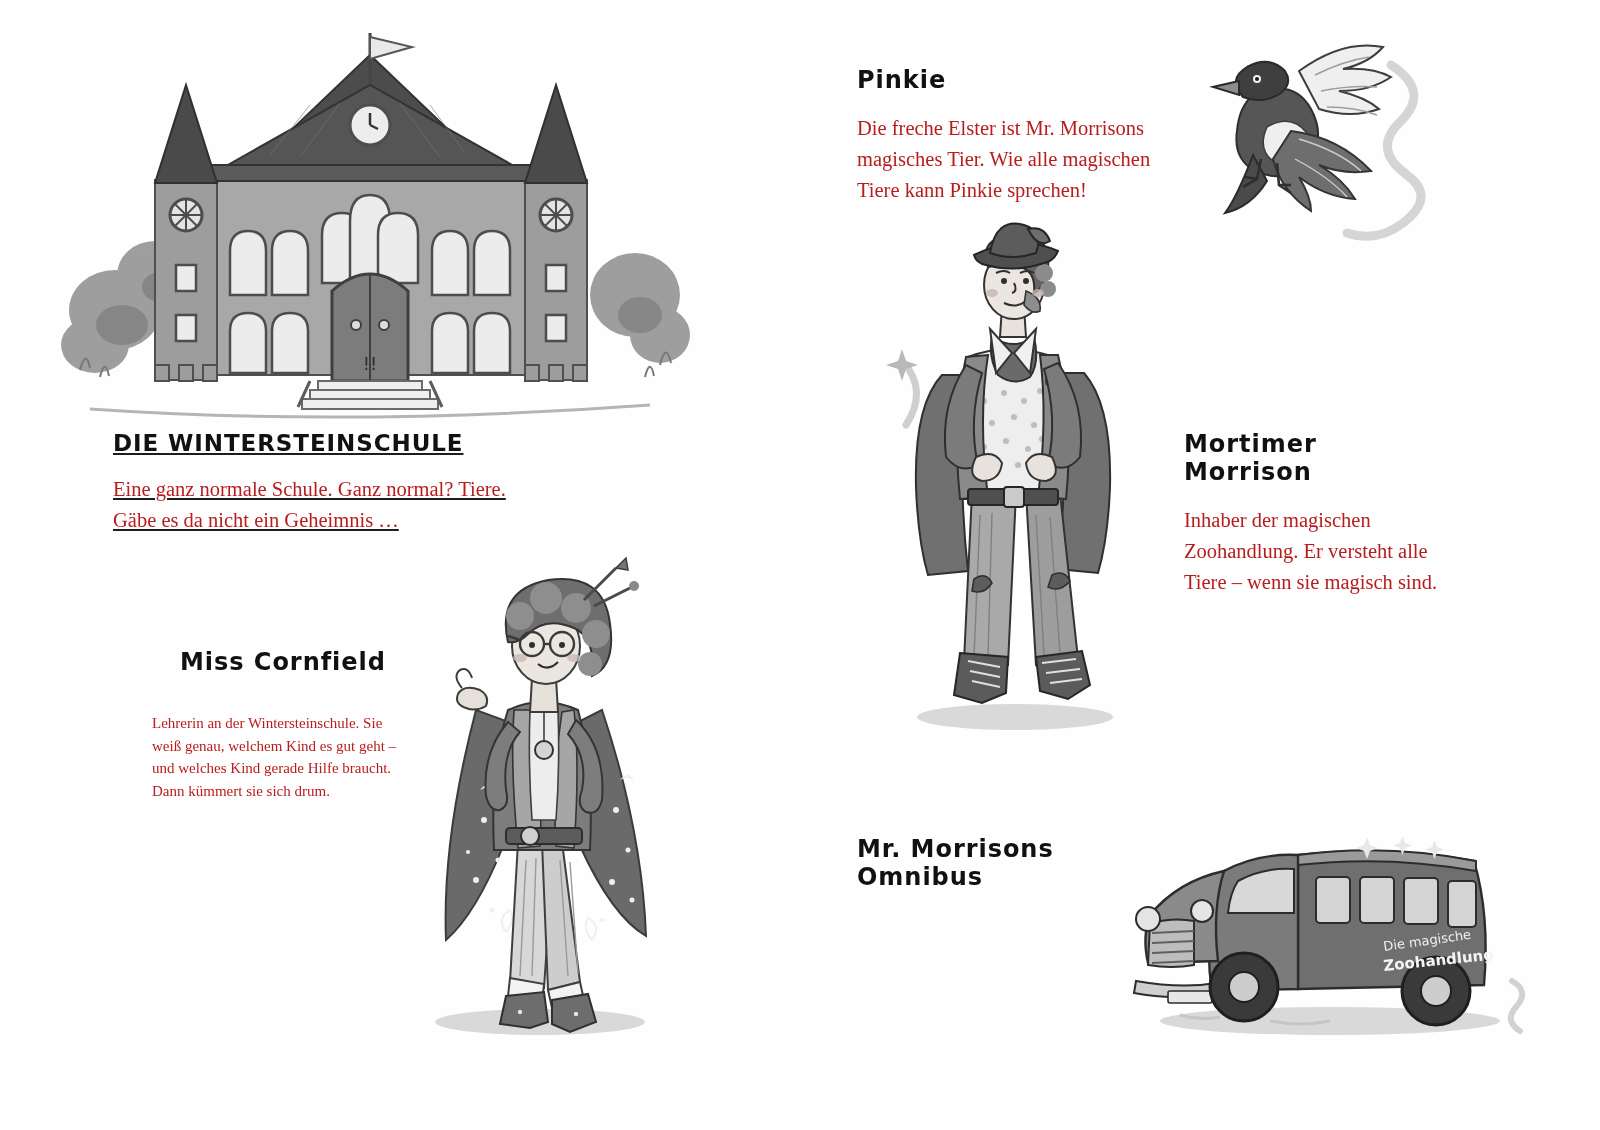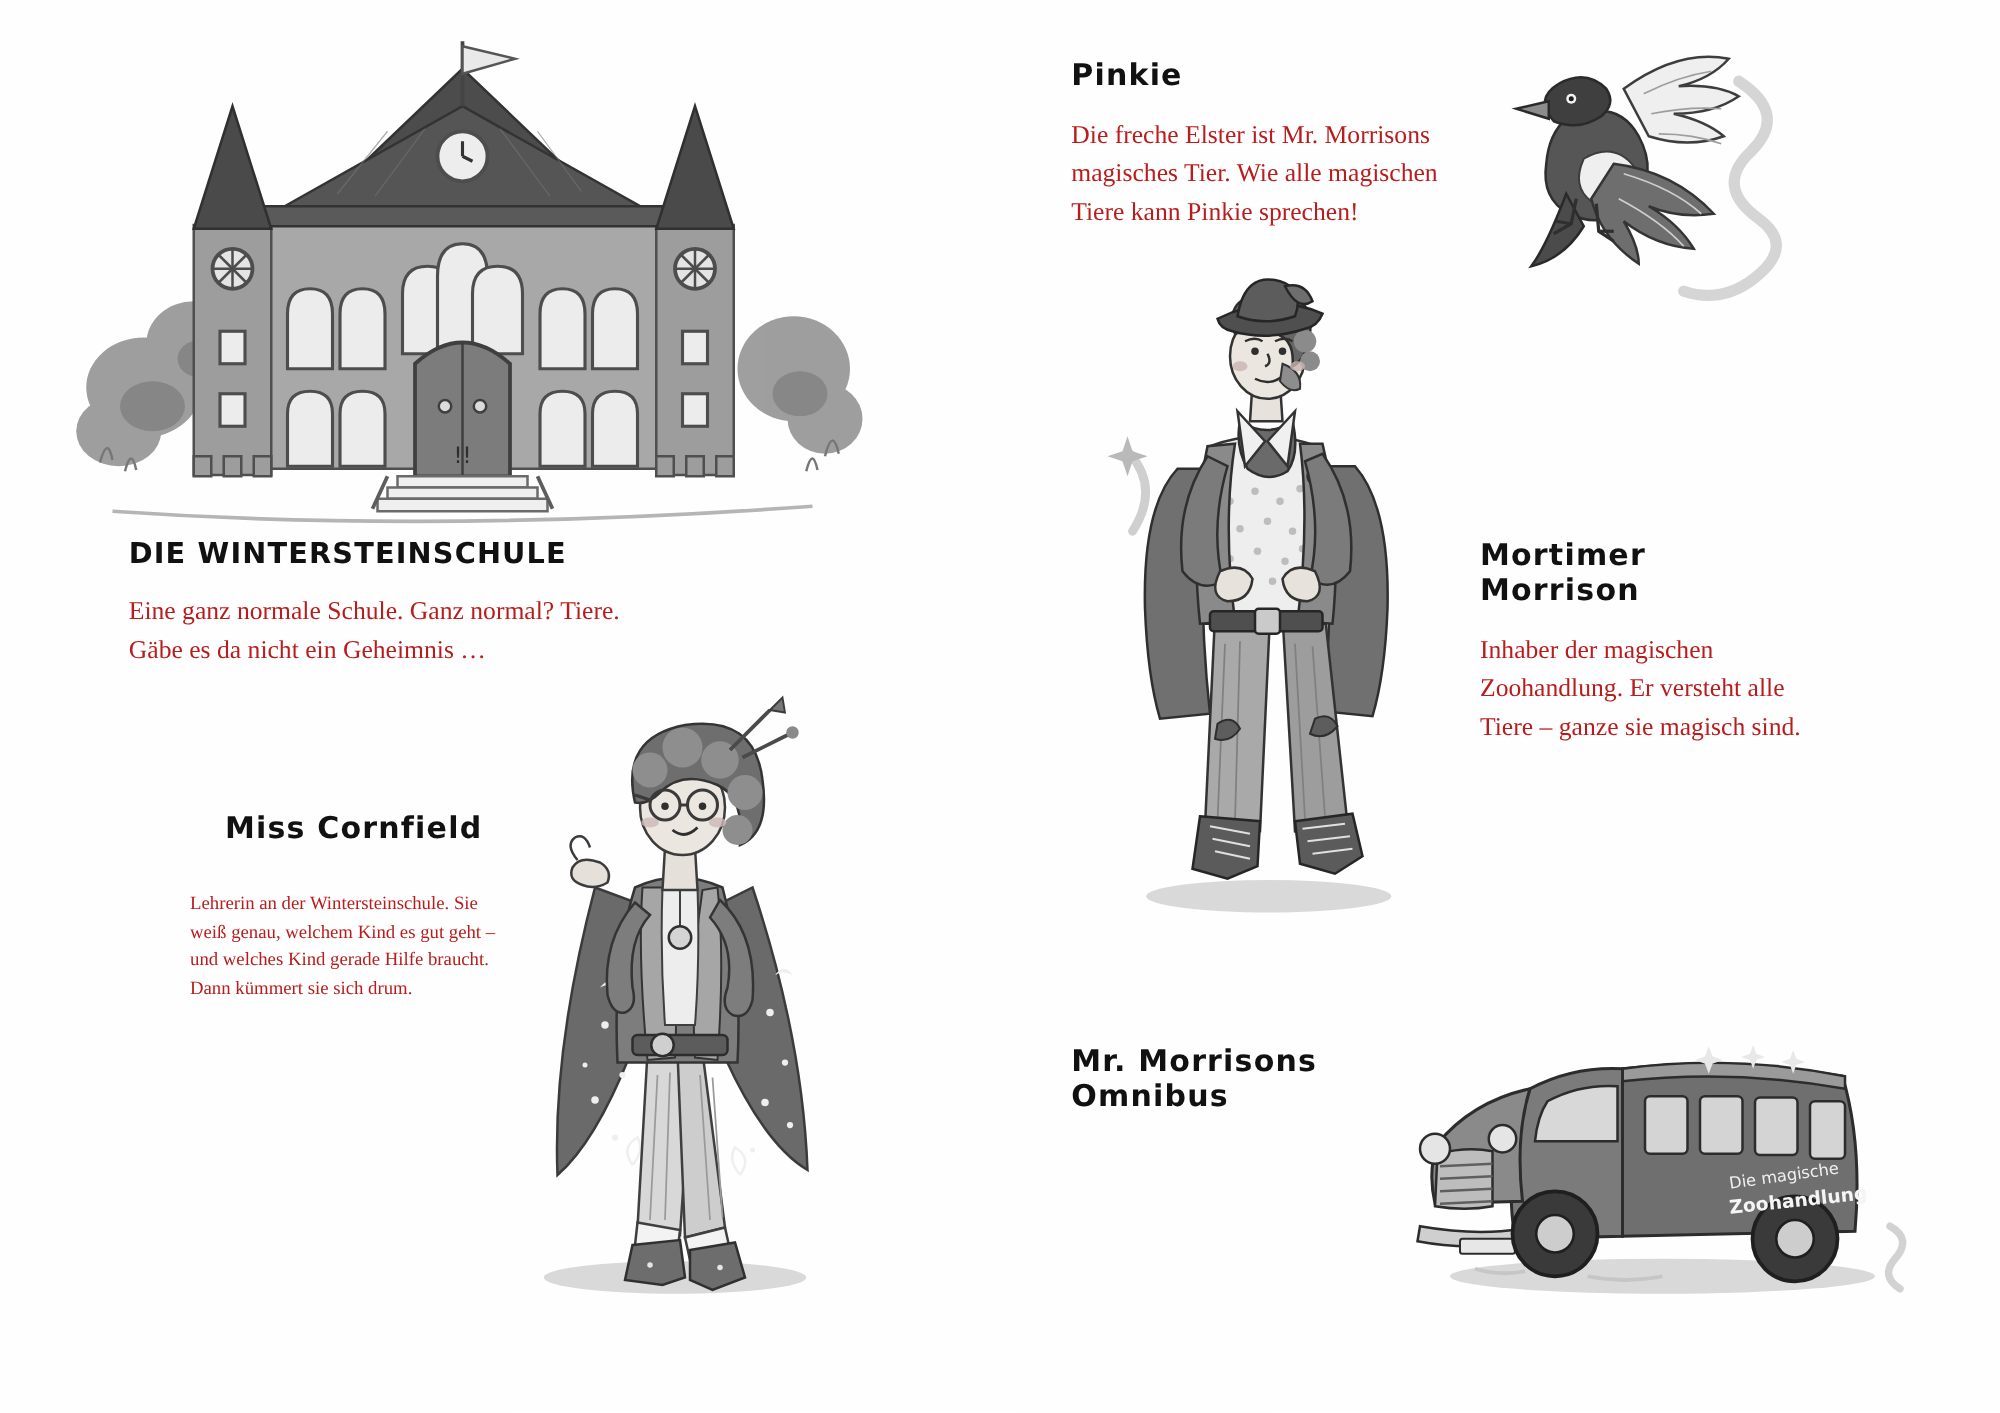--- a/index.html
+++ b/index.html
@@ -30,29 +30,29 @@
   }
   .entry-body {
     font-family: "Liberation Serif", serif;
     color: #b91c1c;
     line-height: 1.5;
   }
 
   
   .block { position: absolute; }
 
-  #block-school-text { left: 103px; top: 430px; width: 430px; }
+  #block-school-text { left: 113px; top: 430px; width: 430px; text-decoration: underline; }
   #block-school-text .entry-title { font-size: 23px; }
   #block-school-text .entry-body { font-size: 20.5px; margin-top: 18px; }
 
   #block-cornfield-text { left: 152px; top: 648px; width: 250px; }
   #block-cornfield-text .entry-title { font-size: 24px; margin-left: 28px; }
   #block-cornfield-text .entry-body { font-size: 15px; margin-top: 36px; }
 
-  #block-pinkie-text { left: 857px; top: 46px; width: 330px; }
+  #block-pinkie-text { left: 857px; top: 66px; width: 330px; }
   #block-pinkie-text .entry-title { font-size: 24px; }
   #block-pinkie-text .entry-body { font-size: 20.5px; margin-top: 19px; }
 
   #block-morrison-text { left: 1184px; top: 430px; width: 260px; }
   #block-morrison-text .entry-title { font-size: 24px; }
   #block-morrison-text .entry-body { font-size: 20.5px; margin-top: 19px; }
 
   #block-omnibus-text { left: 857px; top: 835px; width: 260px; }
   #block-omnibus-text .entry-title { font-size: 24px; }
   #block-omnibus-text .entry-body { font-size: 20.5px; margin-top: 18px; }
@@ -459,21 +459,21 @@
       <path d="M146 66 q16 6 14 20 q-8 4 -16 -6 Z" fill="#8d8d8d" stroke="#333" stroke-width="1.6"></path>
       <g fill="#c9b4b4" opacity="0.8">
         <ellipse cx="112" cy="68" rx="6" ry="4"></ellipse>
           <ellipse cx="158" cy="68" rx="6" ry="4"></ellipse>
       </g>
     </svg>
   </div>
 
   <div class="block" id="block-morrison-text">
     <div class="entry-title">Mortimer Morrison</div>
-    <div class="entry-body">Inhaber der magischen Zoohandlung. Er versteht alle Tiere – ganze sie magisch sind.</div>
+    <div class="entry-body">Inhaber der magischen Zoohandlung. Er versteht alle Tiere – wenn sie magisch sind.</div>
   </div>
 
   <div class="block" id="block-omnibus-text">
     <div class="entry-title">Mr. Morrisons Omnibus</div>
   </div>
 
   <div class="illus" id="illus-omnibus">
     <svg width="420" height="230" viewBox="0 0 420 230">
       <ellipse class="shadow-ellipse" cx="210" cy="206" rx="170" ry="14"></ellipse>
 

